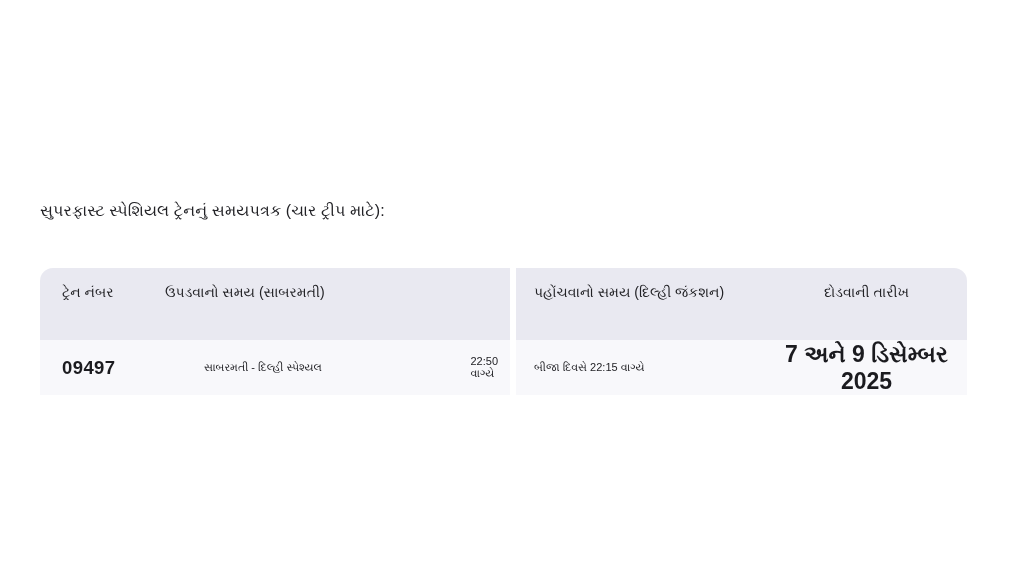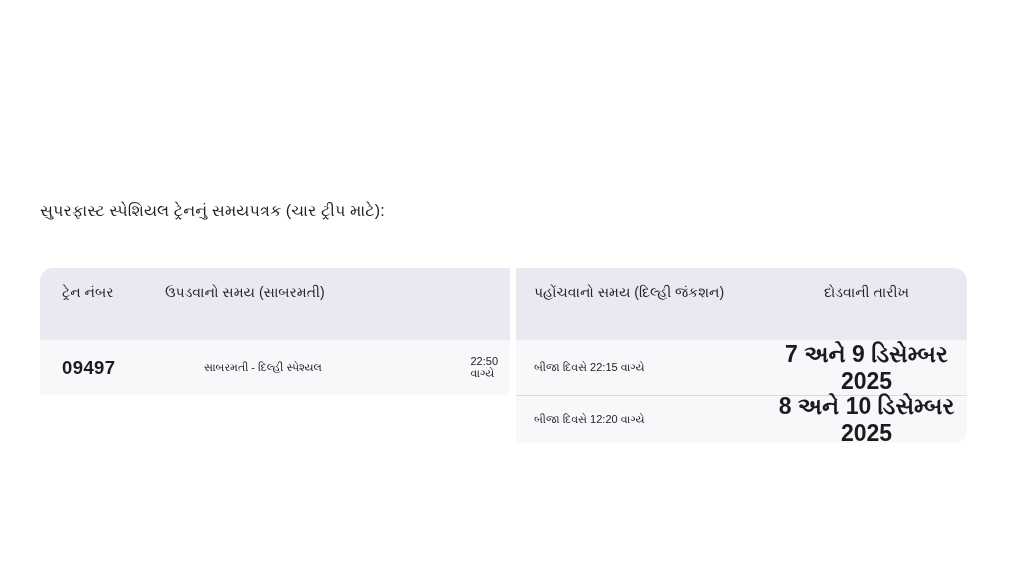--- a/index.html
+++ b/index.html
@@ -113,19 +113,15 @@
     <div class="thead">
       <div class="th col-arr">પહોંચવાનો સમય (દિલ્હી જંકશન)</div>
       <div class="th col-date">દોડવાની તારીખ</div>
     </div>
 
     <div class="trow row-0">
       <div class="td col-arr">બીજા દિવસે 22:15 વાગ્યે</div>
       <div class="td col-date cell-date">7 અને 9 ડિસેમ્બર 2025</div>
     </div>
 
-    <div class="trow row-1">
-      <div class="td col-arr">બીજા દિવસે 12:20 વાગ્યે</div>
-      <div class="td col-date cell-date">8 અને 10 ડિસેમ્બર 2025</div>
-    </div>
   </div>
 
 </div>
 
 </body></html>

